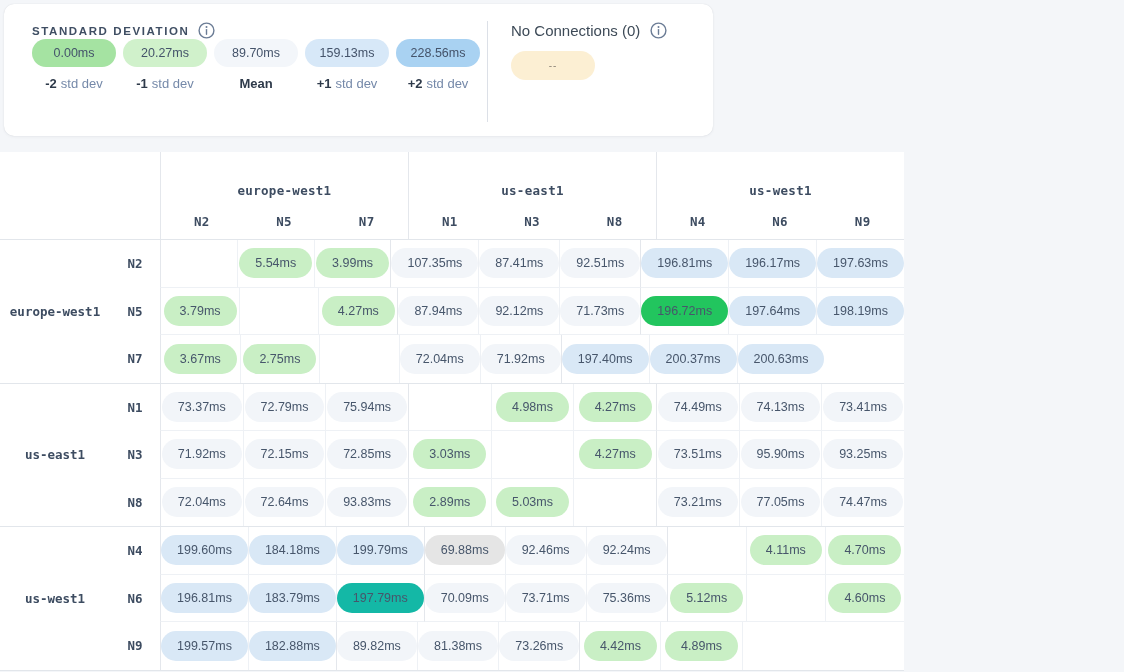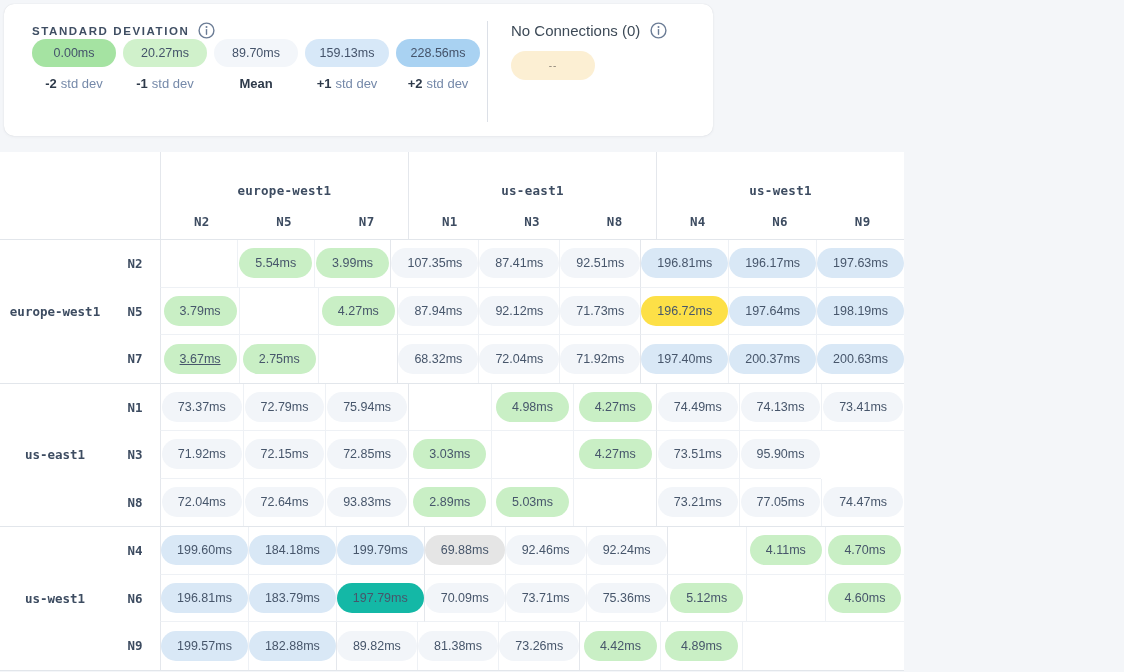--- a/index.html
+++ b/index.html
@@ -210,44 +210,41 @@
         <div class="cell gcol">
           <div class="pill" style="background: rgb(242, 245, 249);">87.94ms</div>
         </div>
         <div class="cell">
           <div class="pill" style="background: rgb(242, 245, 249);">92.12ms</div>
         </div>
         <div class="cell">
           <div class="pill" style="background: rgb(242, 245, 249);">71.73ms</div>
         </div>
         <div class="cell gcol">
-          <div class="pill" style="background: #fde047;">196.72ms</div>
+          <div class="pill" style="background: #22c55e;">196.72ms</div>
         </div>
         <div class="cell">
           <div class="pill" style="background: rgb(217, 232, 246);">197.64ms</div>
         </div>
         <div class="cell">
           <div class="pill" style="background: rgb(217, 232, 246);">198.19ms</div>
         </div>
       </div>
       <div class="m-row">
         <div class="row-label">
           <div class="row-region"></div>
           <div class="row-node">N7</div>
         </div>
         <div class="cell gcol">
-          <div class="pill" style="background: rgb(201, 239, 197); text-decoration: underline;">3.67ms</div>
+          <div class="pill" style="background: rgb(201, 239, 197);">3.67ms</div>
         </div>
         <div class="cell">
           <div class="pill" style="background: rgb(201, 239, 197);">2.75ms</div>
         </div>
         <div class="cell"></div>
-        <div class="cell gcol">
-          <div class="pill" style="background: rgb(242, 245, 249);">68.32ms</div>
-        </div>
         <div class="cell">
           <div class="pill" style="background: rgb(242, 245, 249);">72.04ms</div>
         </div>
         <div class="cell">
           <div class="pill" style="background: rgb(242, 245, 249);">71.92ms</div>
         </div>
         <div class="cell gcol">
           <div class="pill" style="background: rgb(217, 232, 246);">197.40ms</div>
         </div>
         <div class="cell">
@@ -310,20 +307,23 @@
         <div class="cell"></div>
         <div class="cell">
           <div class="pill" style="background: rgb(201, 239, 197);">4.27ms</div>
         </div>
         <div class="cell gcol">
           <div class="pill" style="background: rgb(242, 245, 249);">73.51ms</div>
         </div>
         <div class="cell">
           <div class="pill" style="background: rgb(242, 245, 249);">95.90ms</div>
         </div>
+        <div class="cell">
+          <div class="pill" style="background: rgb(242, 245, 249);">93.25ms</div>
+        </div>
       </div>
       <div class="m-row">
         <div class="row-label">
           <div class="row-region"></div>
           <div class="row-node">N8</div>
         </div>
         <div class="cell gcol">
           <div class="pill" style="background: rgb(242, 245, 249);">72.04ms</div>
         </div>
         <div class="cell">

